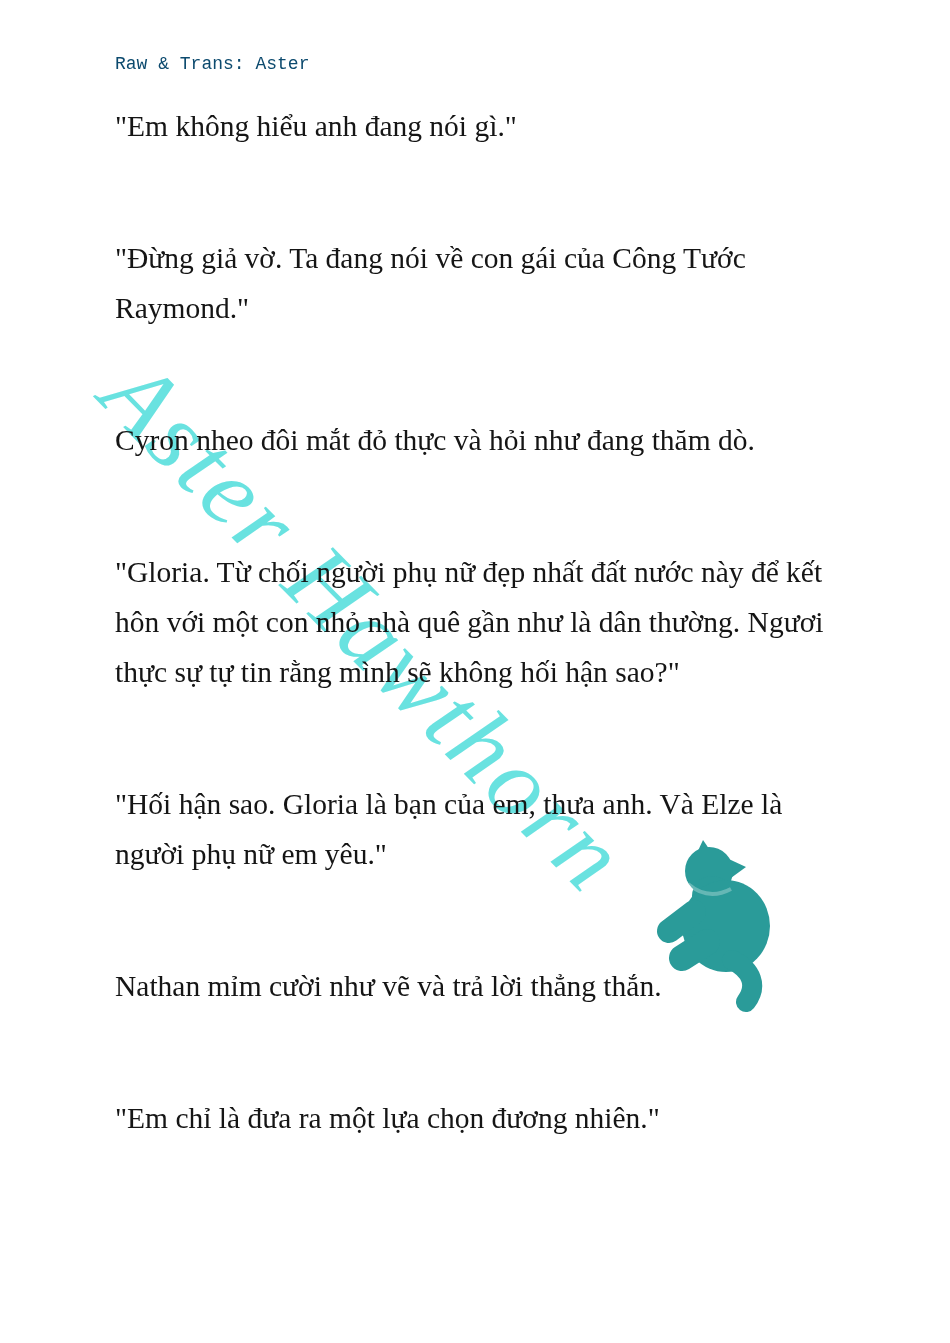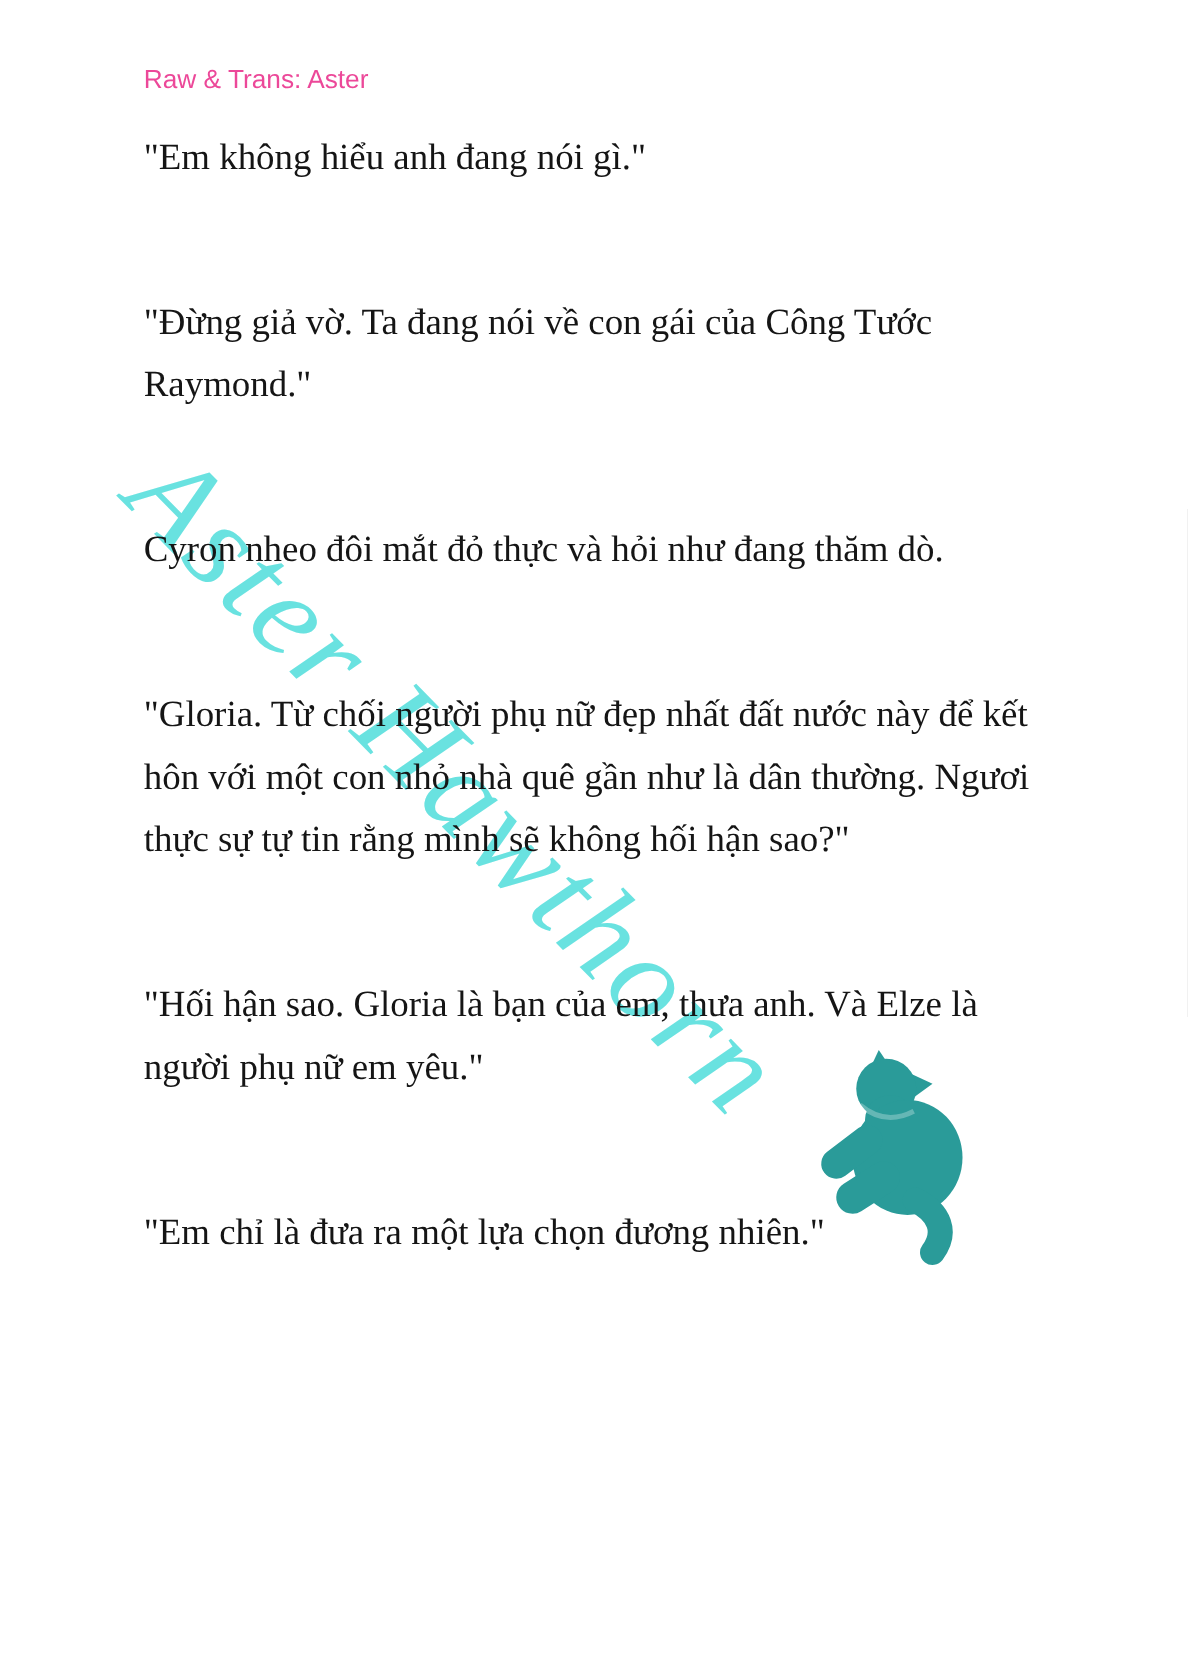--- a/index.html
+++ b/index.html
@@ -36,24 +36,24 @@
     z-index: 1;
   }
   .content {
     position: absolute;
     left: 115px;
     top: 53px;
     width: 725px;
     z-index: 2;
   }
   .credit {
-    font-family: Liberation Sans, sans-serif;
-    font-size: 21px;
+    font-family: Liberation Mono, monospace;
+    font-size: 18px;
     line-height: 22px;
-    color: #ec4899;
+    color: #0c4a6e;
     margin: 0 0 26px 0;
     white-space: nowrap;
   }
   .para {
     font-size: 29.5px;
     line-height: 50px;
     color: #151515;
     margin: 0 0 82px 0;
     white-space: nowrap;
   }
@@ -81,16 +81,17 @@
     <path d="M36,46 Q56,63 79,51" fill="none" stroke="rgba(255,255,255,0.28)" stroke-width="4"></path>
   </svg>
 
   <div class="content">
     <div class="credit">Raw &amp; Trans: Aster</div>
     <p class="para">"Em không hiểu anh đang nói gì."</p>
     <p class="para">"Đừng giả vờ. Ta đang nói về con gái của Công Tước<br>Raymond."</p>
     <p class="para">Cyron nheo đôi mắt đỏ thực và hỏi như đang thăm dò.</p>
     <p class="para">"Gloria. Từ chối người phụ nữ đẹp nhất đất nước này để kết<br>hôn với một con nhỏ nhà quê gần như là dân thường. Ngươi<br>thực sự tự tin rằng mình sẽ không hối hận sao?"</p>
     <p class="para">"Hối hận sao. Gloria là bạn của em, thưa anh. Và Elze là<br>người phụ nữ em yêu."</p>
+    <p class="para">Nathan mỉm cười như vẽ và trả lời thẳng thắn.</p>
     <p class="para">"Em chỉ là đưa ra một lựa chọn đương nhiên."</p>
   </div>
 
 </div>
 
 </body></html>

